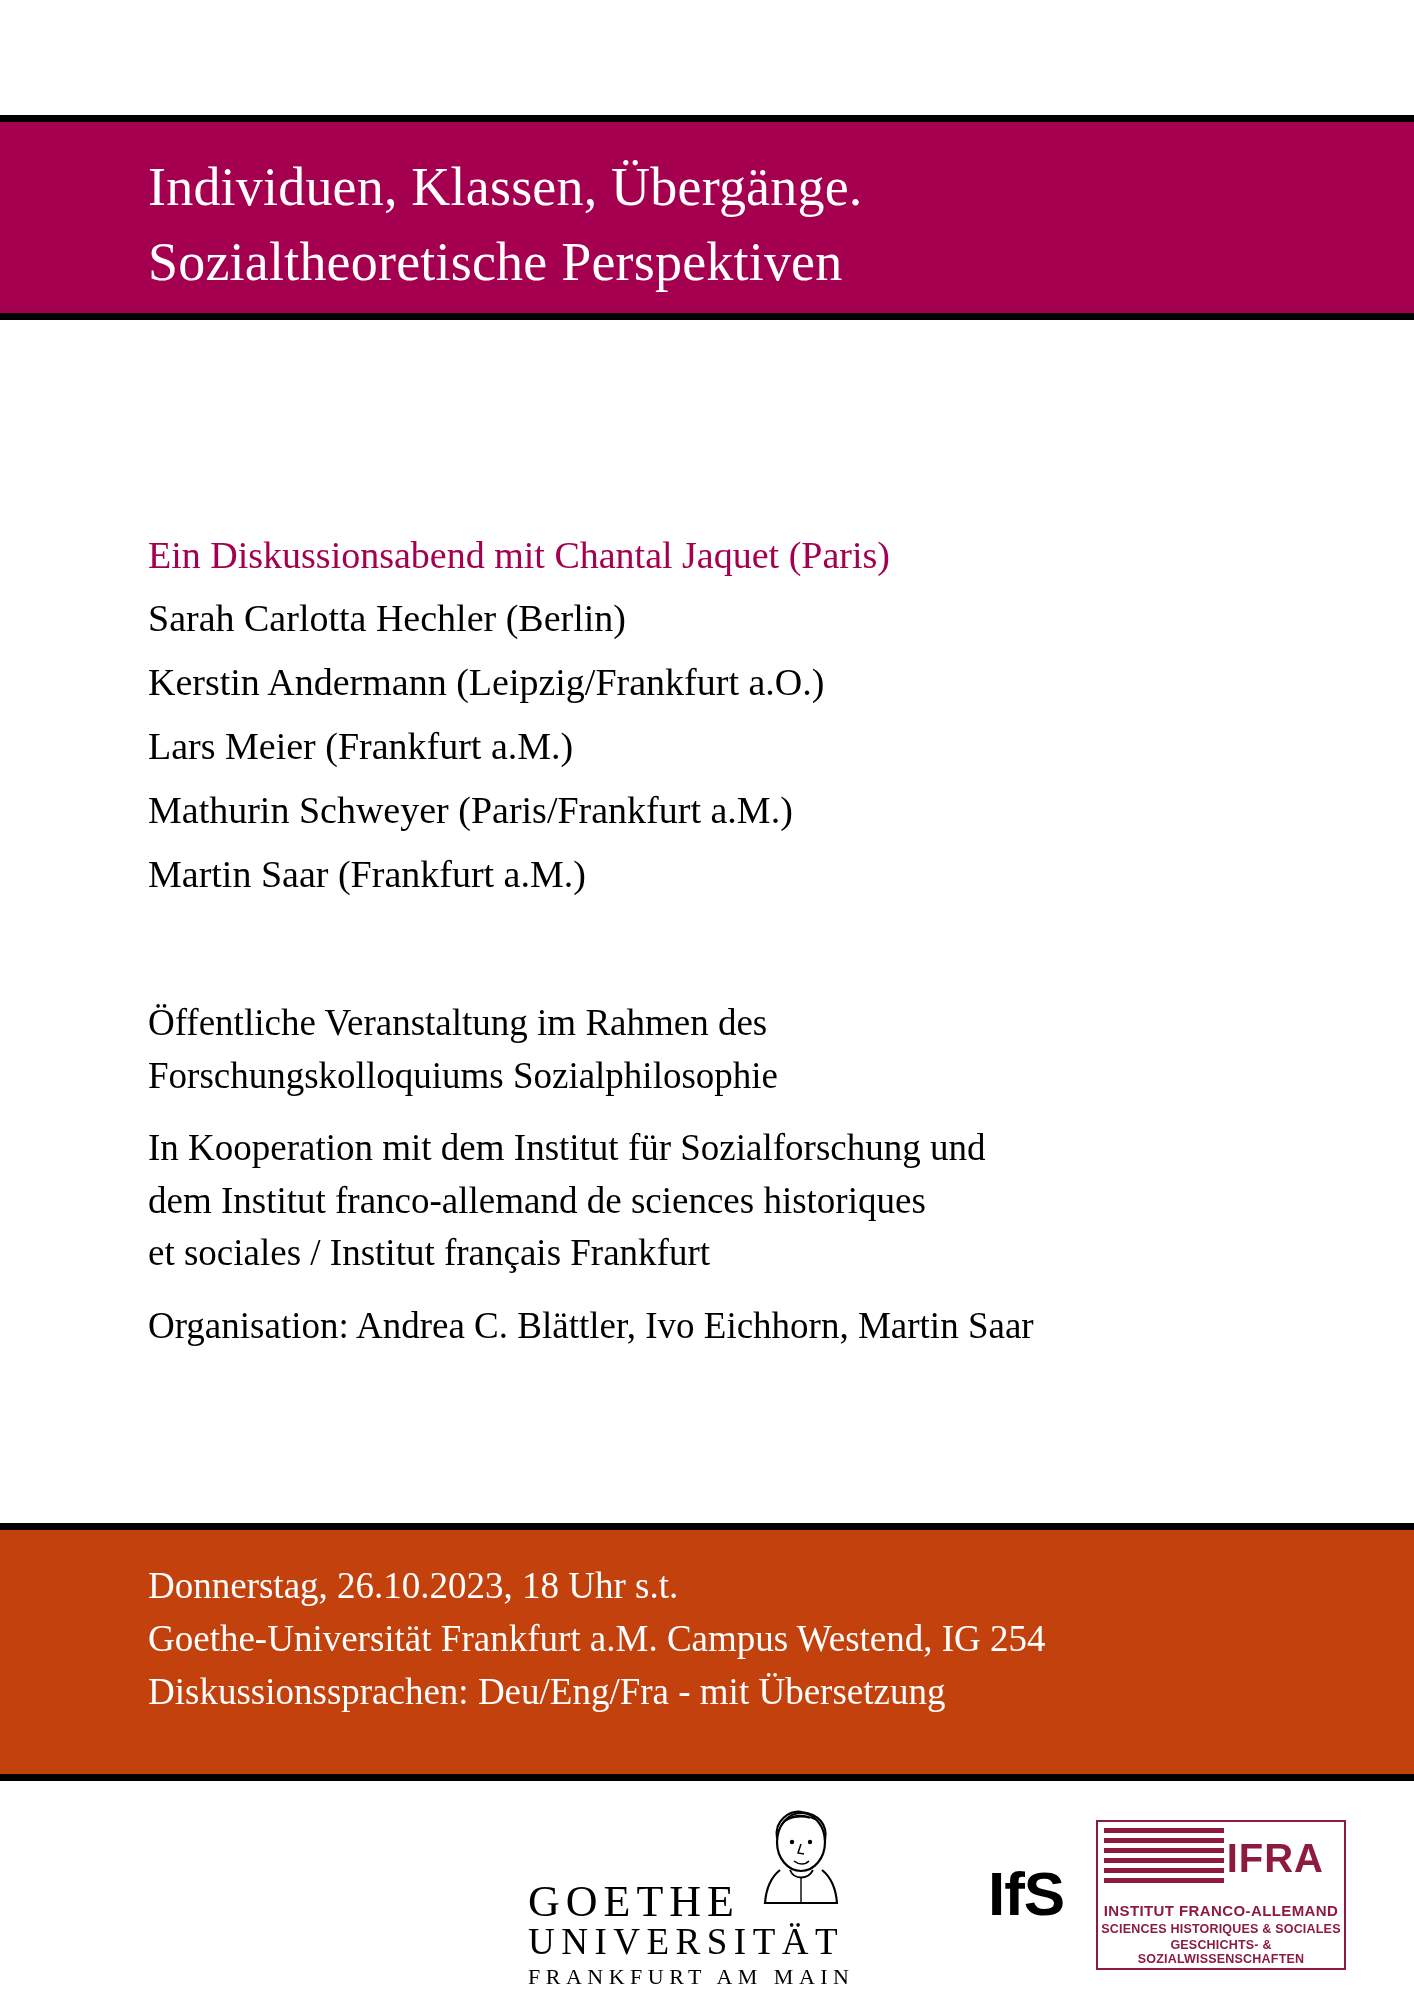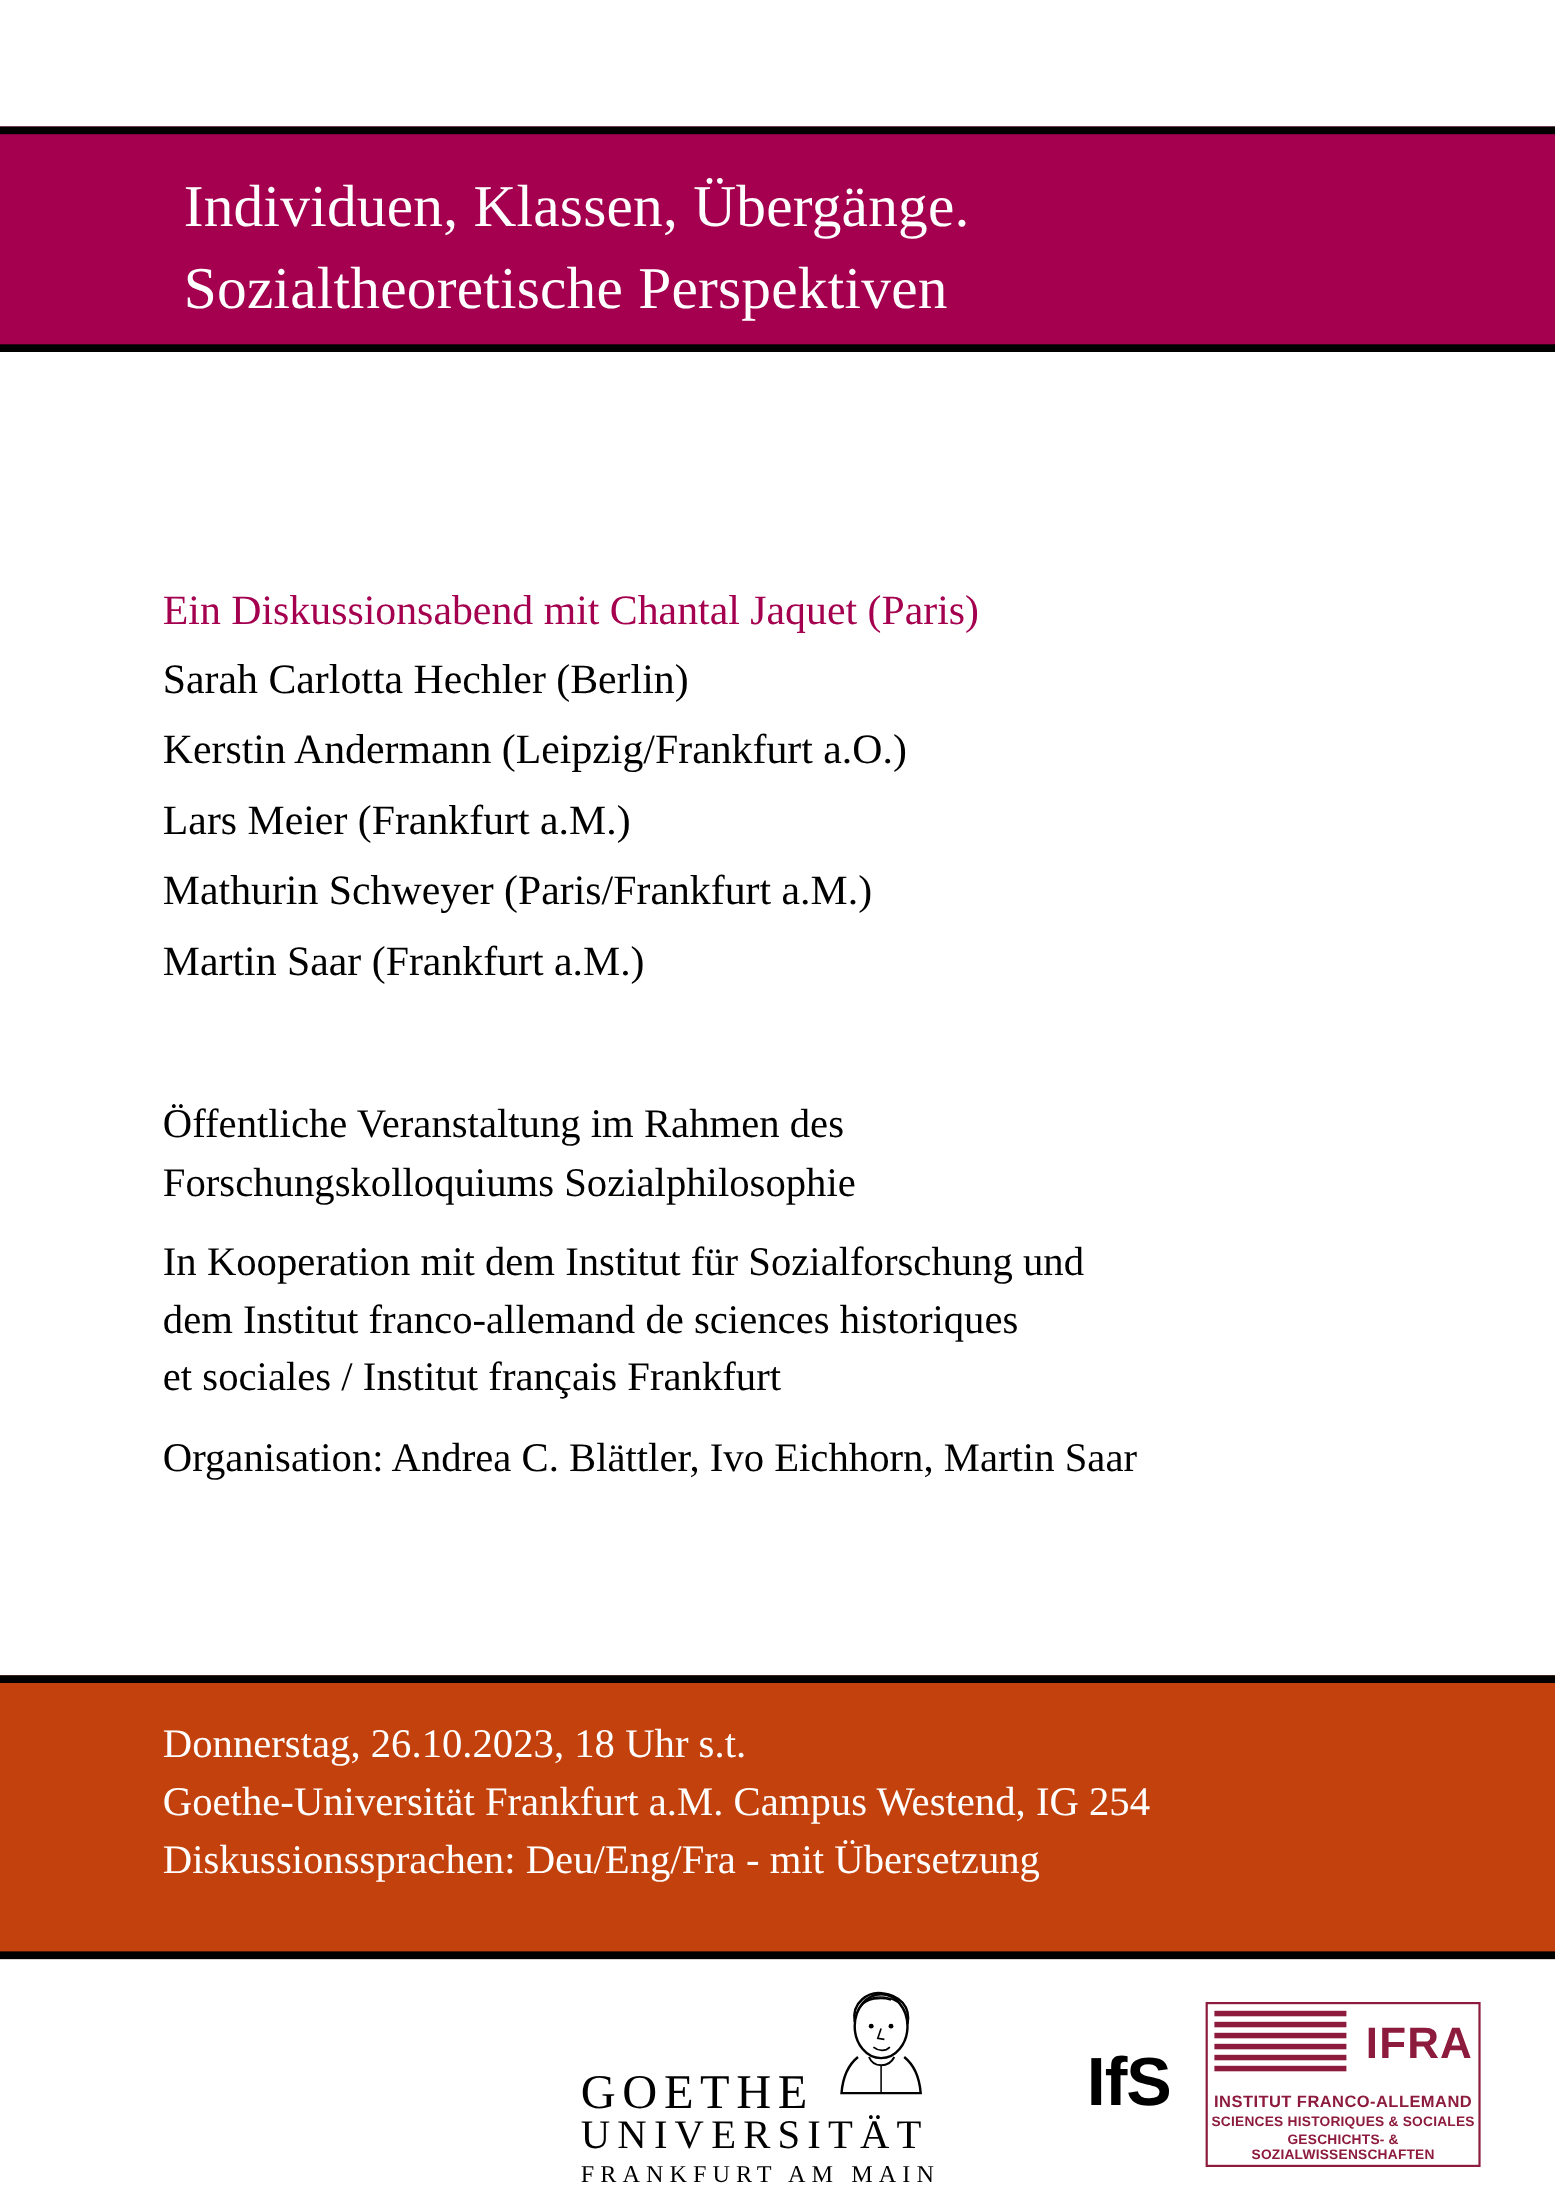--- a/index.html
+++ b/index.html
@@ -34,21 +34,20 @@
     background: #a4004f;
     border-top: 7px solid #000;
     border-bottom: 7px solid #000;
     box-sizing: border-box;
   }
   .title-inner {
     position: absolute;
     left: 148px;
     top: 28px;
     right: 72px;
-    margin-left: 19px;
   }
   .title-line {
     color: #ffffff;
     font-size: 54px;
     line-height: 1.38;
     font-weight: 400;
     letter-spacing: 0.2px;
     white-space: nowrap;
   }
 
@@ -202,21 +201,21 @@
     height: 66px;
   }
   .ifra-bars i {
     display: block;
     height: 5px;
     background: #8d1b3d;
     margin-bottom: 5px;
   }
   .ifra-name {
     position: absolute;
-    right: 5px;
+    right: 20px;
     top: 14px;
     font-family: "Liberation Sans", sans-serif;
     font-weight: bold;
     font-size: 40px;
     color: #8d1b3d;
     letter-spacing: 1px;
   }
   .ifra-sub {
     position: absolute;
     left: 0;

